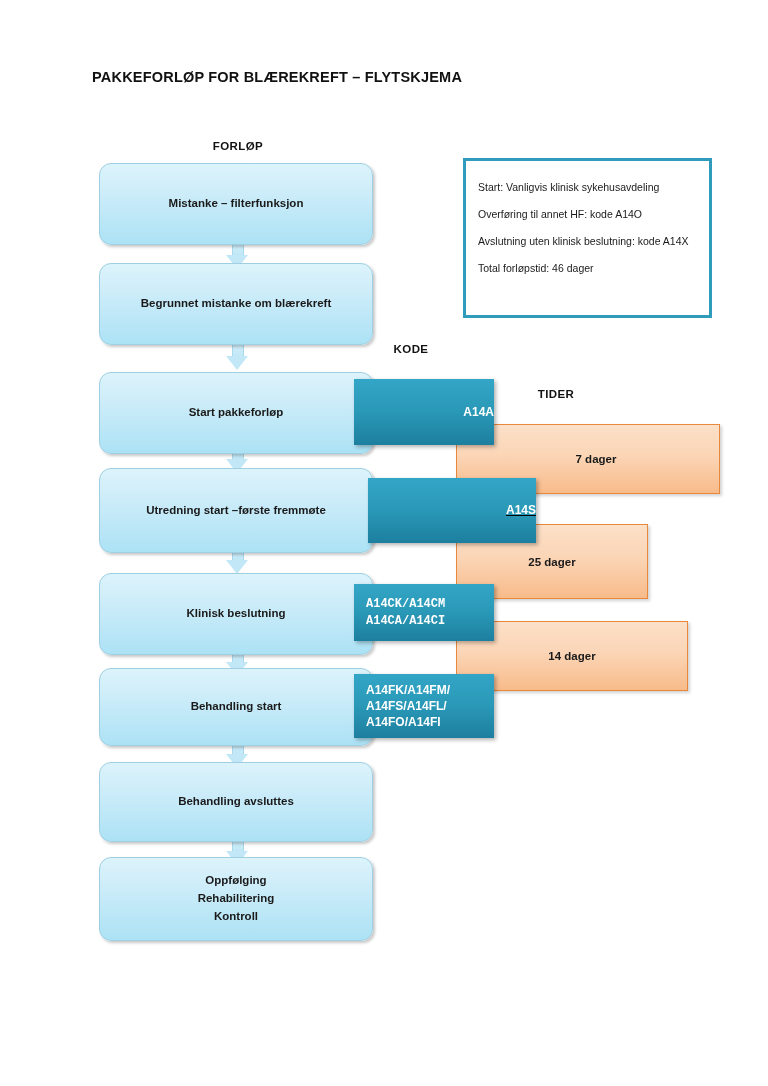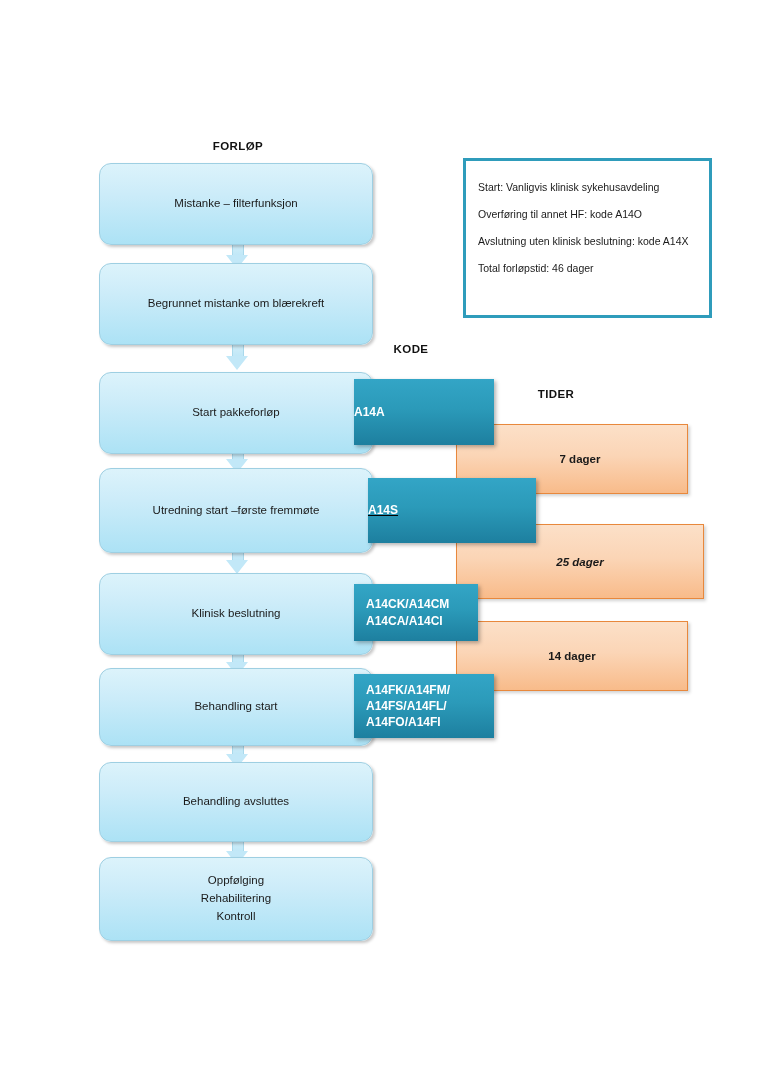--- a/index.html
+++ b/index.html
@@ -66,21 +66,21 @@
     border-radius:12px;
     background:linear-gradient(to bottom,#dcf3fb 0%,#ccecf9 38%,#ace2f5 100%);
     box-shadow:2px 2px 3px rgba(0,0,0,0.22);
     display:flex;
     align-items:center;
     justify-content:center;
     z-index:3;
   }
   .flow-box .txt{
     font-size:11.5px;
-    font-weight:normal;
+    font-weight:bold;
     color:#1a1a1a;
     text-align:center;
     line-height:1.55;
     padding:0 10px;
   }
 
   
   .arrow{
     position:absolute;
     left:226px;
@@ -115,21 +115,21 @@
     align-items:center;
     z-index:6;
   }
   .code-box .txt{
     font-size:12px;
     font-weight:bold;
     color:#ffffff;
     line-height:1.35;
     width:100%;
   }
-  .code-box.center .txt{text-align:left;}
+  .code-box.center .txt{text-align:right;}
   .code-box.left .txt{text-align:left;padding-left:12px;}
 
   
   .time-box{
     position:absolute;
     box-sizing:border-box;
     border:1px solid #e8883c;
     background:linear-gradient(to bottom,#fce0c8 0%,#fbd5b6 45%,#f8bb8a 100%);
     box-shadow:2px 2px 3px rgba(0,0,0,0.18);
     display:flex;
@@ -142,38 +142,39 @@
     font-weight:bold;
     color:#1a1a1a;
     text-align:center;
   }
 </style>
 </head>
 <body>
 
 <div class="canvas">
 
+  <div class="page-title">PAKKEFORLØP FOR BLÆREKREFT – FLYTSKJEMA</div>
 
   <div class="col-header hdr-forlop">FORLØP</div>
   <div class="col-header hdr-kode">KODE</div>
   <div class="col-header hdr-tider">TIDER</div>
 
   <div class="info-box">
     <div class="lines">
       <p>Start: Vanligvis klinisk sykehusavdeling</p>
       <p>Overføring til annet HF: kode A14O</p>
       <p>Avslutning uten klinisk beslutning: kode A14X</p>
       <p>Total forløpstid: 46 dager</p>
     </div>
   </div>
 
-  <div class="time-box" style="left:456px; top:424px; width:232px; height:70px;padding-left:16px;">
+  <div class="time-box" style="left:456px; top:424px; width:264px; height:70px;padding-left:16px;">
     <div class="txt">7 dager</div>
   </div>
-  <div class="time-box" style="left:456px; top:524px; width:248px; height:75px;font-style:italic;">
+  <div class="time-box" style="left:456px; top:524px; width:192px; height:75px;">
     <div class="txt">25 dager</div>
   </div>
   <div class="time-box" style="left:456px; top:621px; width:232px; height:70px;">
     <div class="txt">14 dager</div>
   </div>
 
   <div class="arrow" style="top:241px;">
     <div class="shaft"></div>
     <div class="head"></div>
   </div>
@@ -228,20 +229,20 @@
   <div class="flow-box" style="top:762px; height:80px;">
     <div class="txt">Behandling avsluttes</div>
   </div>
 
   <div class="code-box center" style="left:354px; top:379px; width:140px; height:66px;">
     <div class="txt">A14A</div>
   </div>
   <div class="code-box center" style="left:368px; top:478px; width:168px; height:65px;text-decoration:underline;">
     <div class="txt">A14S</div>
   </div>
-  <div class="code-box left" style="left:354px; top:584px; width:124px; height:57px;">
+  <div class="code-box left" style="left:354px; top:584px; width:140px; height:57px;font-family:Liberation Mono, monospace;">
     <div class="txt"><span>A14CK/A14CM</span><br><span>A14CA/A14CI</span></div>
   </div>
   <div class="code-box left" style="left:354px; top:674px; width:140px; height:64px;">
     <div class="txt"><span>A14FK/A14FM/</span><br><span>A14FS/A14FL/</span><br><span>A14FO/A14FI</span></div>
   </div>
 
 </div>
 
 </body></html>

